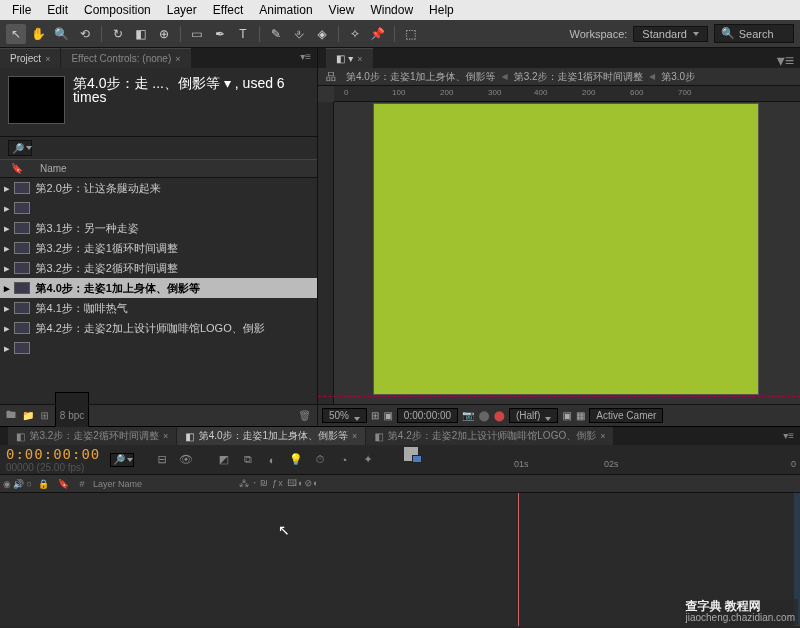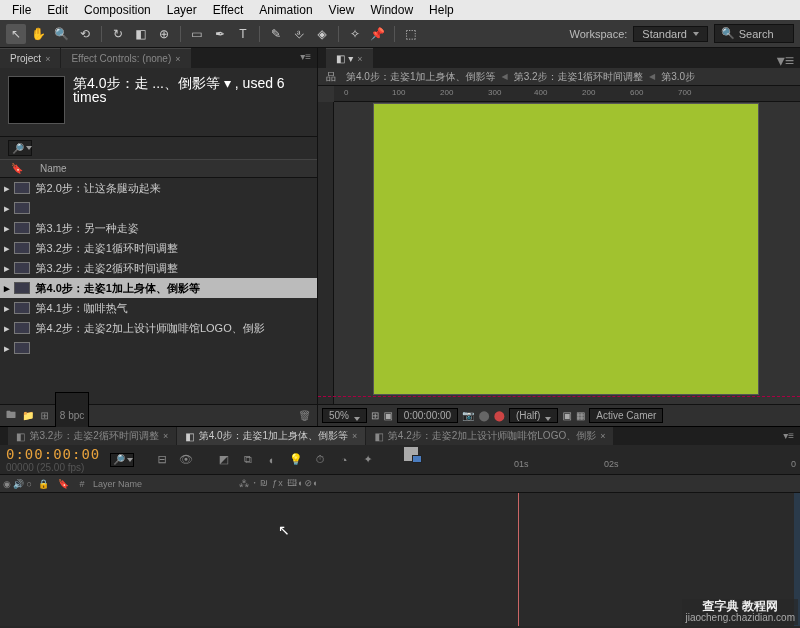--- a/index.html
+++ b/index.html
@@ -73,21 +73,21 @@
 .tl-header .c2 { width:18px; text-align:center }
 .tl-header .c3 { width:22px; text-align:center }
 .tl-header .c4 { padding-left:4px; flex:0 0 140px }
 .tl-header .c5 { flex:0 0 120px; padding-left:10px; letter-spacing:1px }
 .tl-header .c6 { flex:1; position:relative }
 .tl-body { flex:1; position:relative; background:#2a2a2a }
 .tl-graph { position:absolute; left:488px; right:0; top:0; bottom:0 }
 .tl-graph .play-line { position:absolute; top:0; bottom:0; left:30px; width:1px; background:#c66 }
 .tl-graph .wa-end { position:absolute; top:0; bottom:0; right:0; width:6px; background:#2a3a4a }
 .cursor { position:absolute; left:278px; top:522px; color:#fff; font-size:14px }
-.watermark { position:absolute; right:2px; bottom:3px; background:rgba(40,40,40,.7); color:#aaa; font-size:10px; padding:1px 3px; text-align:center; line-height:12px }
+.watermark { position:absolute; right:2px; bottom:3px; background:rgba(40,40,40,.7); color:#aaa; font-size:10px; padding:1px 3px; text-align:left; line-height:12px }
 .watermark .big { color:#eee; font-size:12px; font-weight:bold }
 .tri { display:inline-block; width:0; height:0; border-left:3px solid transparent; border-right:3px solid transparent; border-top:4px solid #999; margin-left:2px }
 </style>
 </head>
 <body>
 
 <div class="menubar">
   <span>File</span>
   <span>Edit</span>
   <span>Composition</span>

